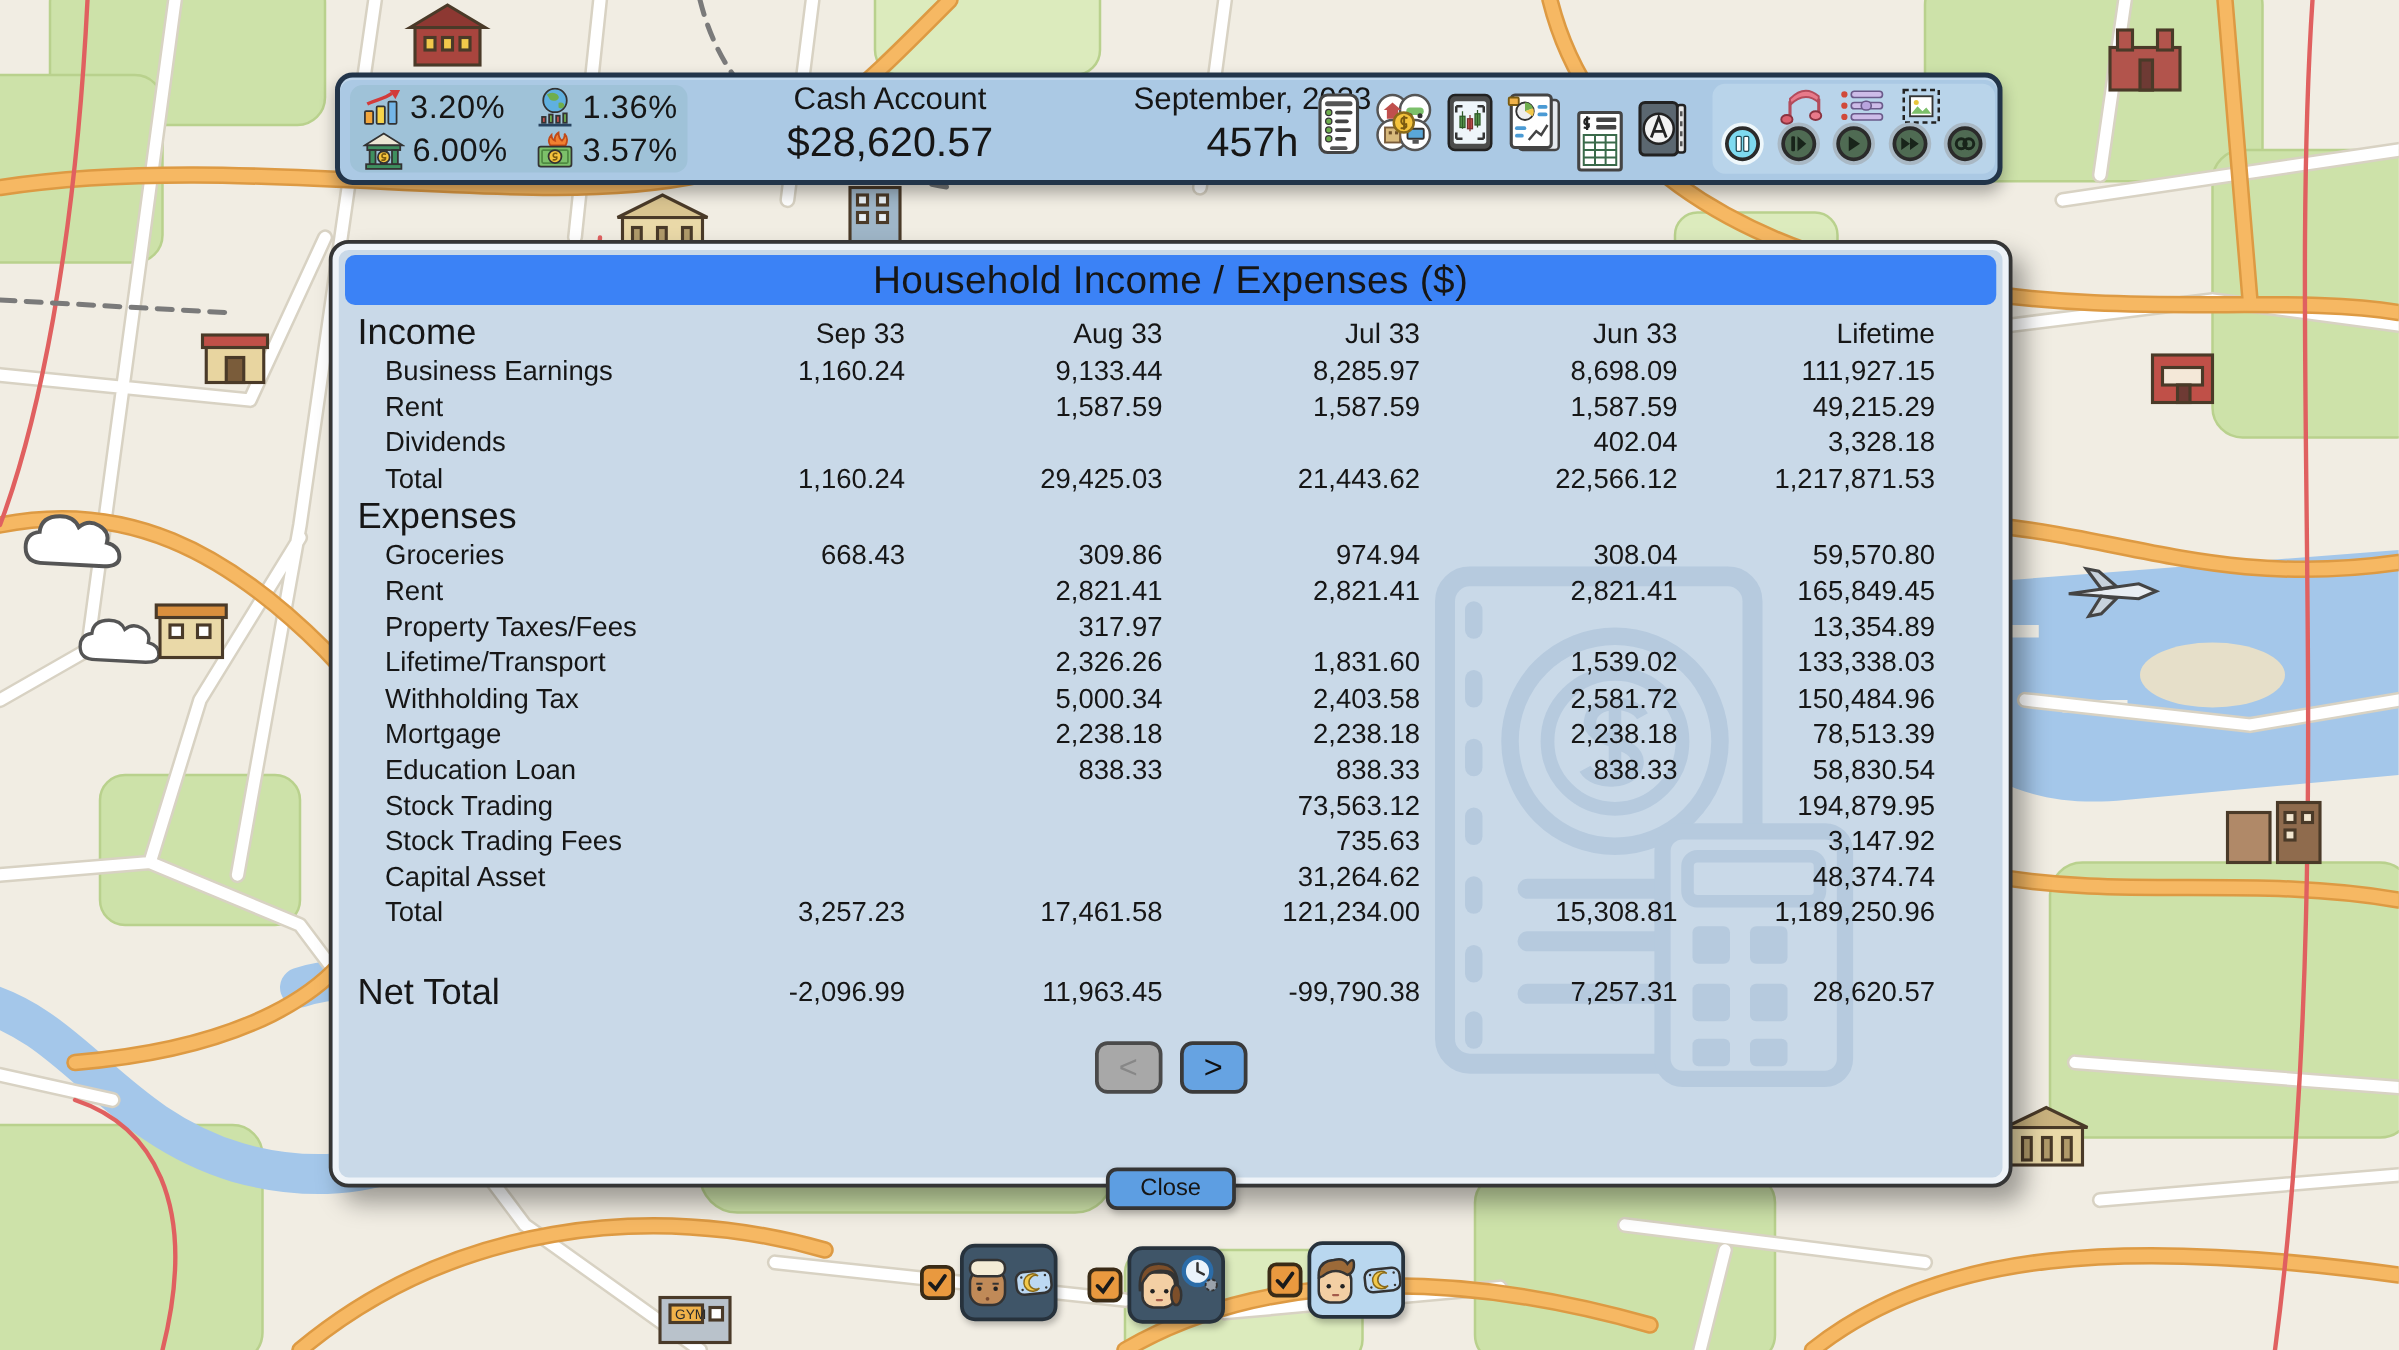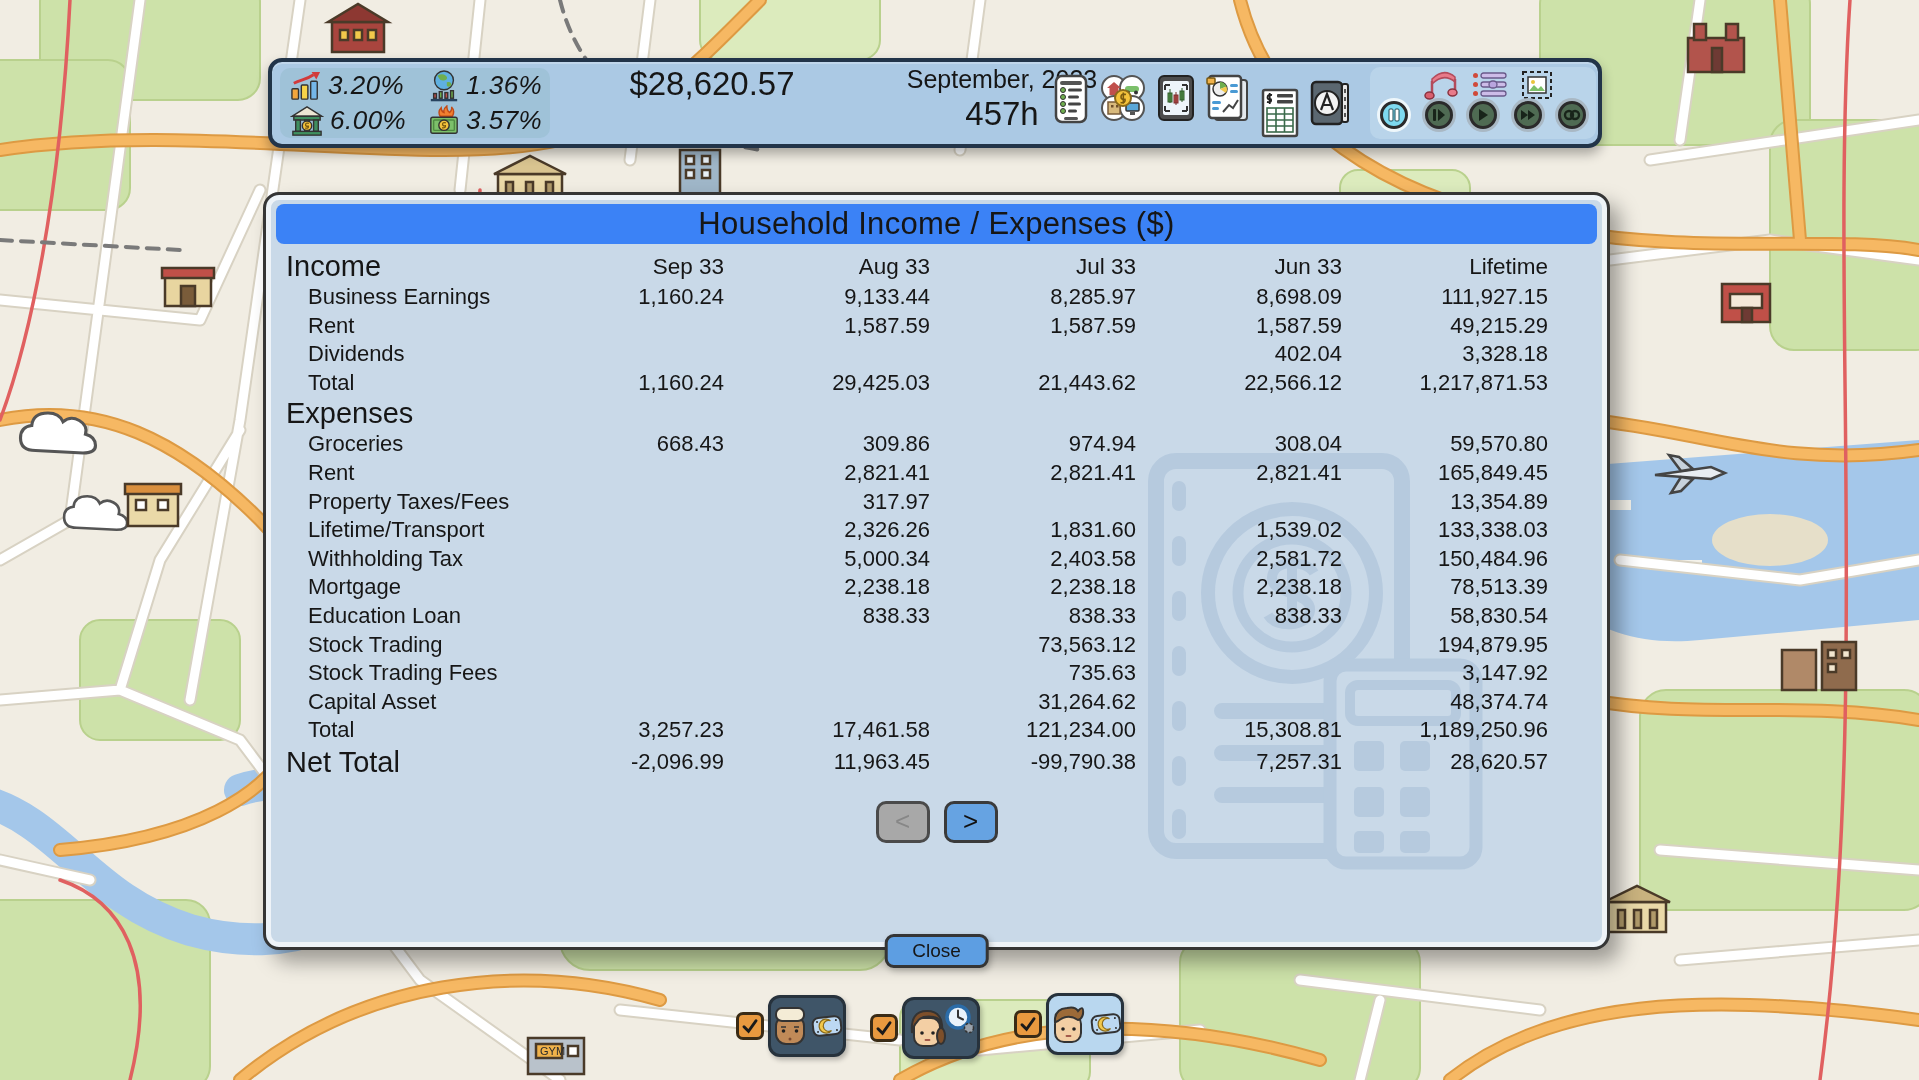--- a/index.html
+++ b/index.html
@@ -11,21 +11,21 @@
   
   #map{position:absolute;inset:0;}
 
   
   #hud{position:absolute;left:268px;top:58px;width:1334px;height:90px;
        background:#abc9e4;border:4px solid #223449;border-radius:14px;
        box-shadow:0 6px 12px rgba(0,0,0,.3), inset 0 2px 0 rgba(255,255,255,.25);
        box-sizing:border-box;}
   #stats{position:absolute;left:8px;top:6px;width:270px;height:70px;
          background:#9fc2d8;border-radius:10px;display:grid;
-         grid-template-columns:138px 132px;grid-template-rows:35px 35px;align-items:center;font-style:italic;}
+         grid-template-columns:138px 132px;grid-template-rows:35px 35px;align-items:center;}
   .stat{display:flex;align-items:center;gap:6px;padding-left:10px;}
   .stat .val{font-size:26px;letter-spacing:.5px;}
   .hudblk{position:absolute;top:2px;height:78px;text-align:center;}
   .hudlbl{font-size:25px;line-height:30px;}
   .hudval{font-size:33px;line-height:40px;}
   #cashblk{left:300px;width:280px;}
   #dateblk{left:580px;width:300px;}
   #appicons{position:absolute;left:780px;top:12px;display:flex;gap:9px;align-items:flex-start;}
   .appic{cursor:pointer;}
   #mediapanel{position:absolute;left:1098px;top:5px;width:226px;height:72px;
@@ -47,21 +47,21 @@
             display:flex;align-items:center;justify-content:center;
             font-size:31px;letter-spacing:.3px;position:relative;z-index:1;}
   #tablewrap{position:relative;z-index:1;padding:4px 0 0 20px;}
   .trow{display:grid;grid-template-columns:232px 206px 206px 206px 206px 206px;
         height:28.6px;line-height:28.6px;font-size:22px;}
   .trow .num{text-align:right;}
   .trow .rlabel{padding-left:22px;white-space:nowrap;}
   .trow.hdr{height:33px;line-height:33px;}
   .trow.hdr .big{font-size:29px;}
   .trow.hdr .num{font-size:22.5px;}
-  .trow.net{margin-top:0;height:34px;line-height:34px;}
+  .trow.net{margin-top:32px;height:34px;line-height:34px;}
   .trow.net .big{font-size:29px;}
   #pagebtns{position:relative;z-index:1;margin-top:22px;display:flex;justify-content:center;gap:14px;}
   .pbtn{width:54px;height:42px;border-radius:10px;border:3px solid #3a3a3a;box-sizing:border-box;
         font-size:26px;display:flex;align-items:center;justify-content:center;cursor:pointer;}
   .pbtn.prev{background:#a8a8a8;color:#878787;border-color:#4a4a4a;}
   .pbtn.next{background:#66a3e2;color:#111;}
   #closebtn{position:absolute;left:50%;bottom:-21px;transform:translateX(-50%);
             background:#5d9ee2;border:3px solid #353535;border-radius:9px;
             padding:3px 25px;font-size:19px;z-index:2;cursor:pointer;
             box-shadow:2px 3px 6px rgba(0,0,0,.25);}
@@ -270,20 +270,21 @@
               <rect x="6" y="16" width="22" height="11" rx="1" fill="none" stroke="#4f8a42" stroke-width="1.5"></rect>
               <circle cx="17" cy="21.5" r="5.5" fill="#f4c33c" stroke="#333" stroke-width="1.5"></circle>
               <path d="M19 19 Q15.5 18 15.5 20.5 Q15.5 22.5 18.5 22 Q19 24.8 15 24.2" fill="none" stroke="#7a5a10" stroke-width="1.4"></path>
             </svg>
           </span>
         <span class="val">3.57%</span>
       </div>
     </div>
 
     <div class="hudblk" id="cashblk">
+      <div class="hudlbl">Cash Account</div>
       <div class="hudval">$28,620.57</div>
     </div>
     <div class="hudblk" id="dateblk">
       <div class="hudlbl">September, 2033</div>
       <div class="hudval">457h</div>
     </div>
 
     <div id="appicons">
       <span class="appic">
           <svg width="38" height="50" viewBox="0 0 38 50">

